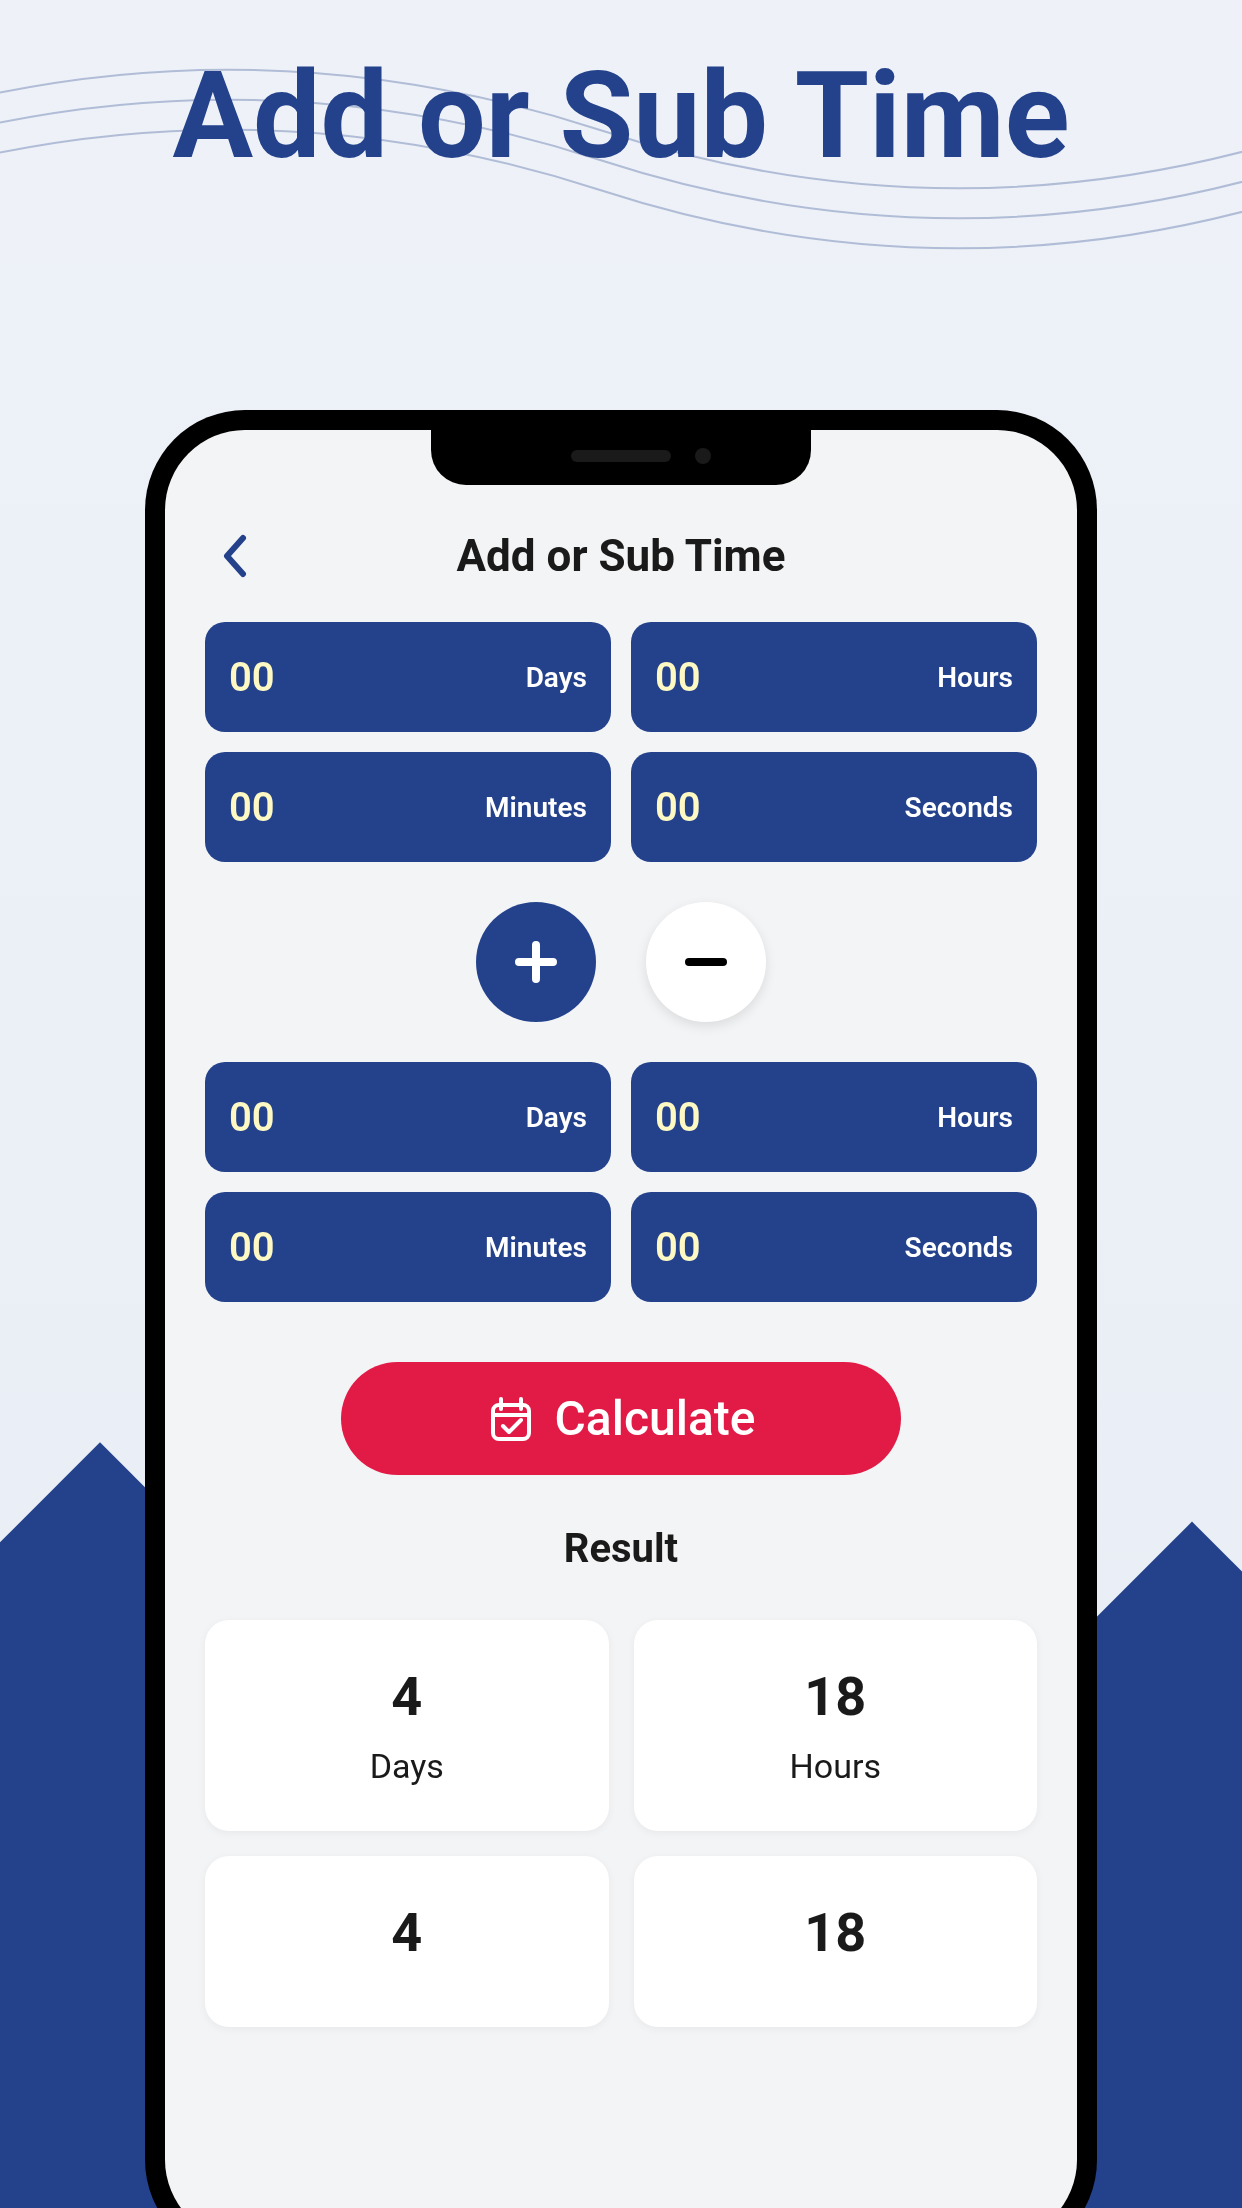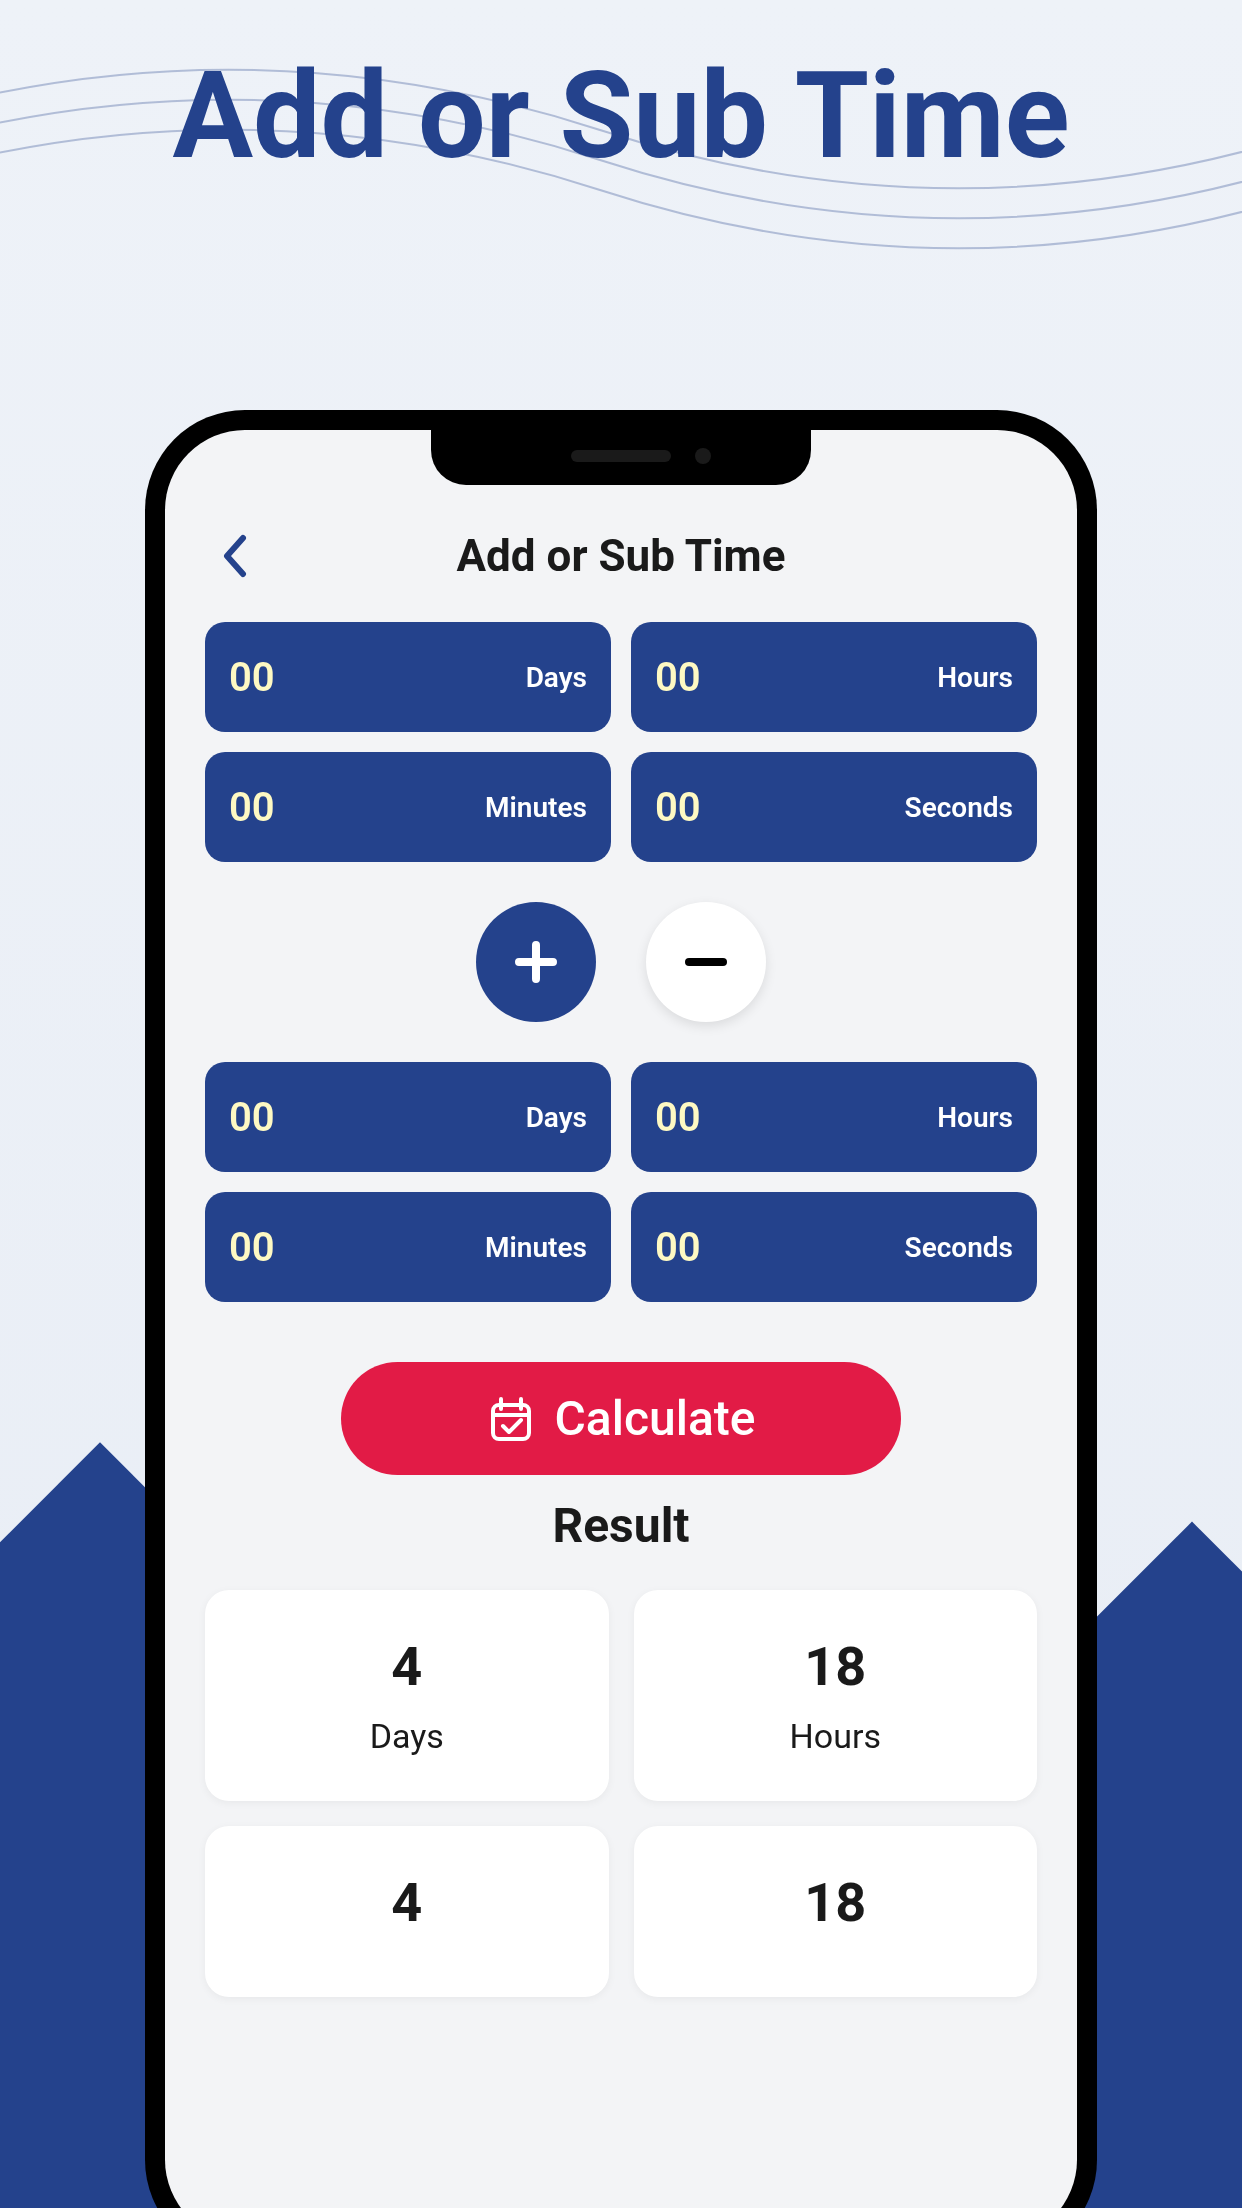--- a/index.html
+++ b/index.html
@@ -213,37 +213,37 @@
     }
 
     .calculate-button {
       background: #e21b46;
       border-radius: 60px;
       padding: 28px 60px;
       display: flex;
       align-items: center;
       justify-content: center;
       gap: 20px;
-      margin: 60px auto 22px auto;
+      margin: 60px auto 50px auto;
       width: 560px;
       cursor: pointer;
     }
 
     .calculate-label {
       color: #fff;
       font-size: 48px;
       font-weight: 500;
     }
 
     .result-title {
       text-align: center;
-      font-size: 48px;
+      font-size: 40px;
       font-weight: 700;
       color: #1a1a1a;
-      margin-bottom: 36px;
+      margin-bottom: 48px;
     }
 
     .result-grid {
       display: grid;
       grid-template-columns: 1fr 1fr;
       gap: 25px;
     }
 
     .result-card {
       background: #fff;

